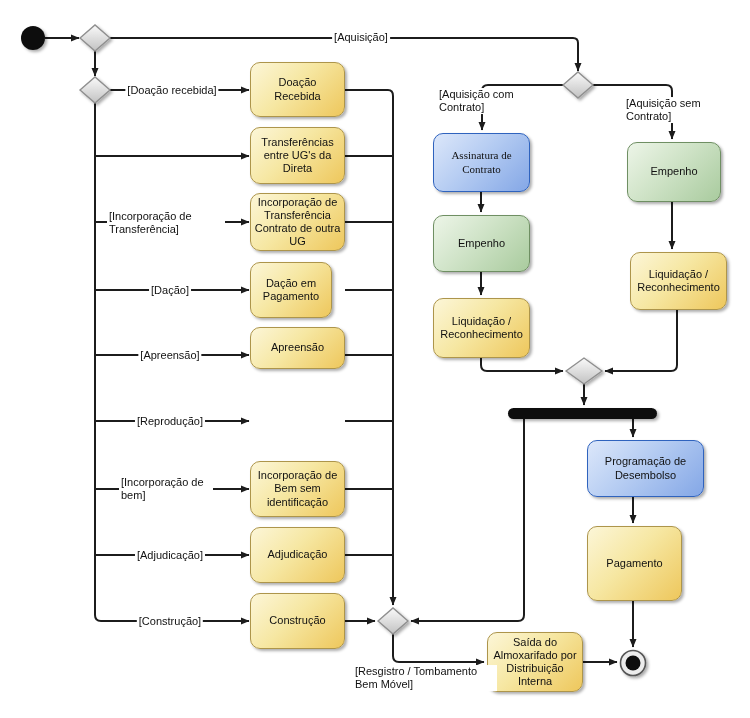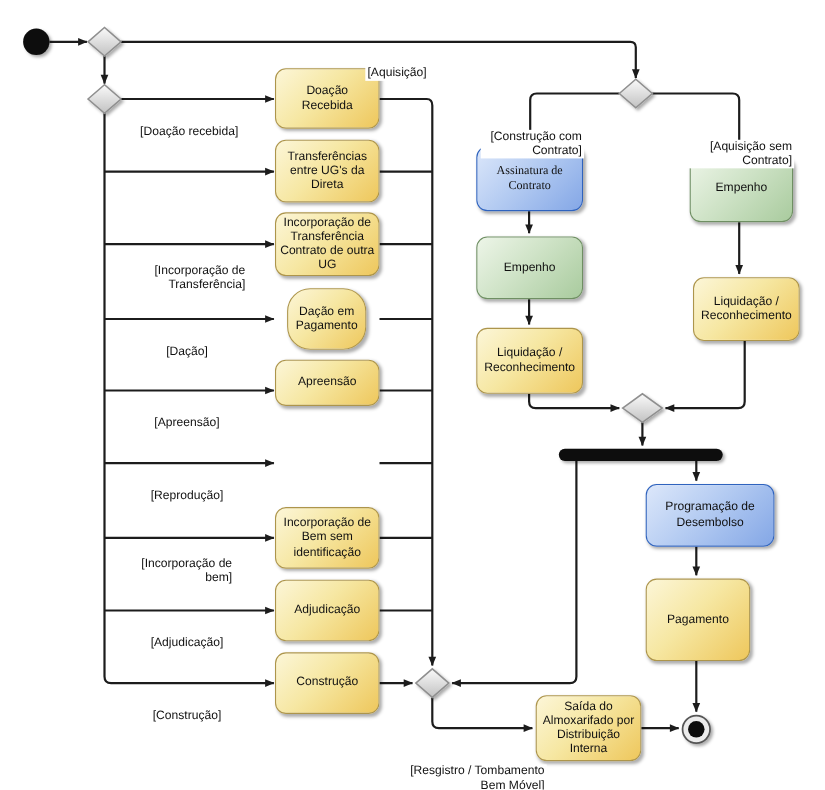--- a/index.html
+++ b/index.html
@@ -22,22 +22,22 @@
   .green{
     background:linear-gradient(135deg,#EDF5E8 0%,#CFE3C7 45%,#A9CB9E 100%);
     border:1.5px solid #6F8F63;
   }
   .blue{
     background:linear-gradient(135deg,#DCE7FA 0%,#B5CCF2 45%,#84A7E6 100%);
     border:1.5px solid #2F63BE;
   }
   .edge-label{
     position:absolute;transform:translate(-50%,-50%);
-    background:#ffffff;font-size:11px;line-height:1.18;text-align:right;
-    padding:0 2px;white-space:nowrap;margin-top:30px;
+    background:#ffffff;font-size:11px;line-height:1.18;text-align:left;
+    padding:0 2px;white-space:nowrap;
   }
   .edge-label.wrap{white-space:normal;}
 </style>
 </head>
 <body>
 
 <div id="stage">
 
   <svg id="wires" width="750" height="718" viewBox="0 0 750 718" xmlns="http://www.w3.org/2000/svg">
     <defs>
@@ -124,21 +124,21 @@
 
   <div class="node yellow" style="left:250px;top:62px;width:95px;height:55px;">
       <span>Doação Recebida</span>
     </div>
   <div class="node yellow" style="left:250px;top:127px;width:95px;height:57px;">
       <span>Transferências entre UG's da Direta</span>
     </div>
   <div class="node yellow" style="left:250px;top:193px;width:95px;height:58px;">
       <span>Incorporação de Transferência Contrato de outra UG</span>
     </div>
-  <div class="node yellow" style="left:261px;top:262px;width:72px;height:56px;border-radius:21px;">
+  <div class="node yellow" style="left:250px;top:262px;width:82px;height:56px;">
       <span>Dação em Pagamento</span>
     </div>
   <div class="node yellow" style="left:250px;top:327px;width:95px;height:42px;">
       <span>Apreensão</span>
     </div>
   <div class="node yellow" style="left:250px;top:461px;width:95px;height:56px;">
       <span>Incorporação de Bem sem identificação</span>
     </div>
   <div class="node yellow" style="left:250px;top:527px;width:95px;height:56px;">
       <span>Adjudicação</span>
@@ -176,17 +176,17 @@
 
   <div class="edge-label" style="left:361px;top:37px;">[Aquisição]</div>
   <div class="edge-label" style="left:172px;top:90px;">[Doação recebida]</div>
   <div class="edge-label wrap" style="left:166px;top:223px;width:114px;">[Incorporação de Transferência]</div>
   <div class="edge-label" style="left:170px;top:290px;">[Dação]</div>
   <div class="edge-label" style="left:170px;top:355px;">[Apreensão]</div>
   <div class="edge-label" style="left:170px;top:421px;">[Reprodução]</div>
   <div class="edge-label wrap" style="left:166px;top:489px;width:90px;">[Incorporação de bem]</div>
   <div class="edge-label" style="left:170px;top:555px;">[Adjudicação]</div>
   <div class="edge-label" style="left:170px;top:621px;">[Construção]</div>
-  <div class="edge-label wrap" style="left:484px;top:101px;width:90px;">[Construção com Contrato]</div>
+  <div class="edge-label wrap" style="left:484px;top:101px;width:90px;">[Aquisição com Contrato]</div>
   <div class="edge-label wrap" style="left:673px;top:110px;width:94px;">[Aquisição sem Contrato]</div>
   <div class="edge-label wrap" style="left:425px;top:678px;width:140px;">[Resgistro / Tombamento Bem Móvel]</div>
 
 </div>
 
 </body></html>

